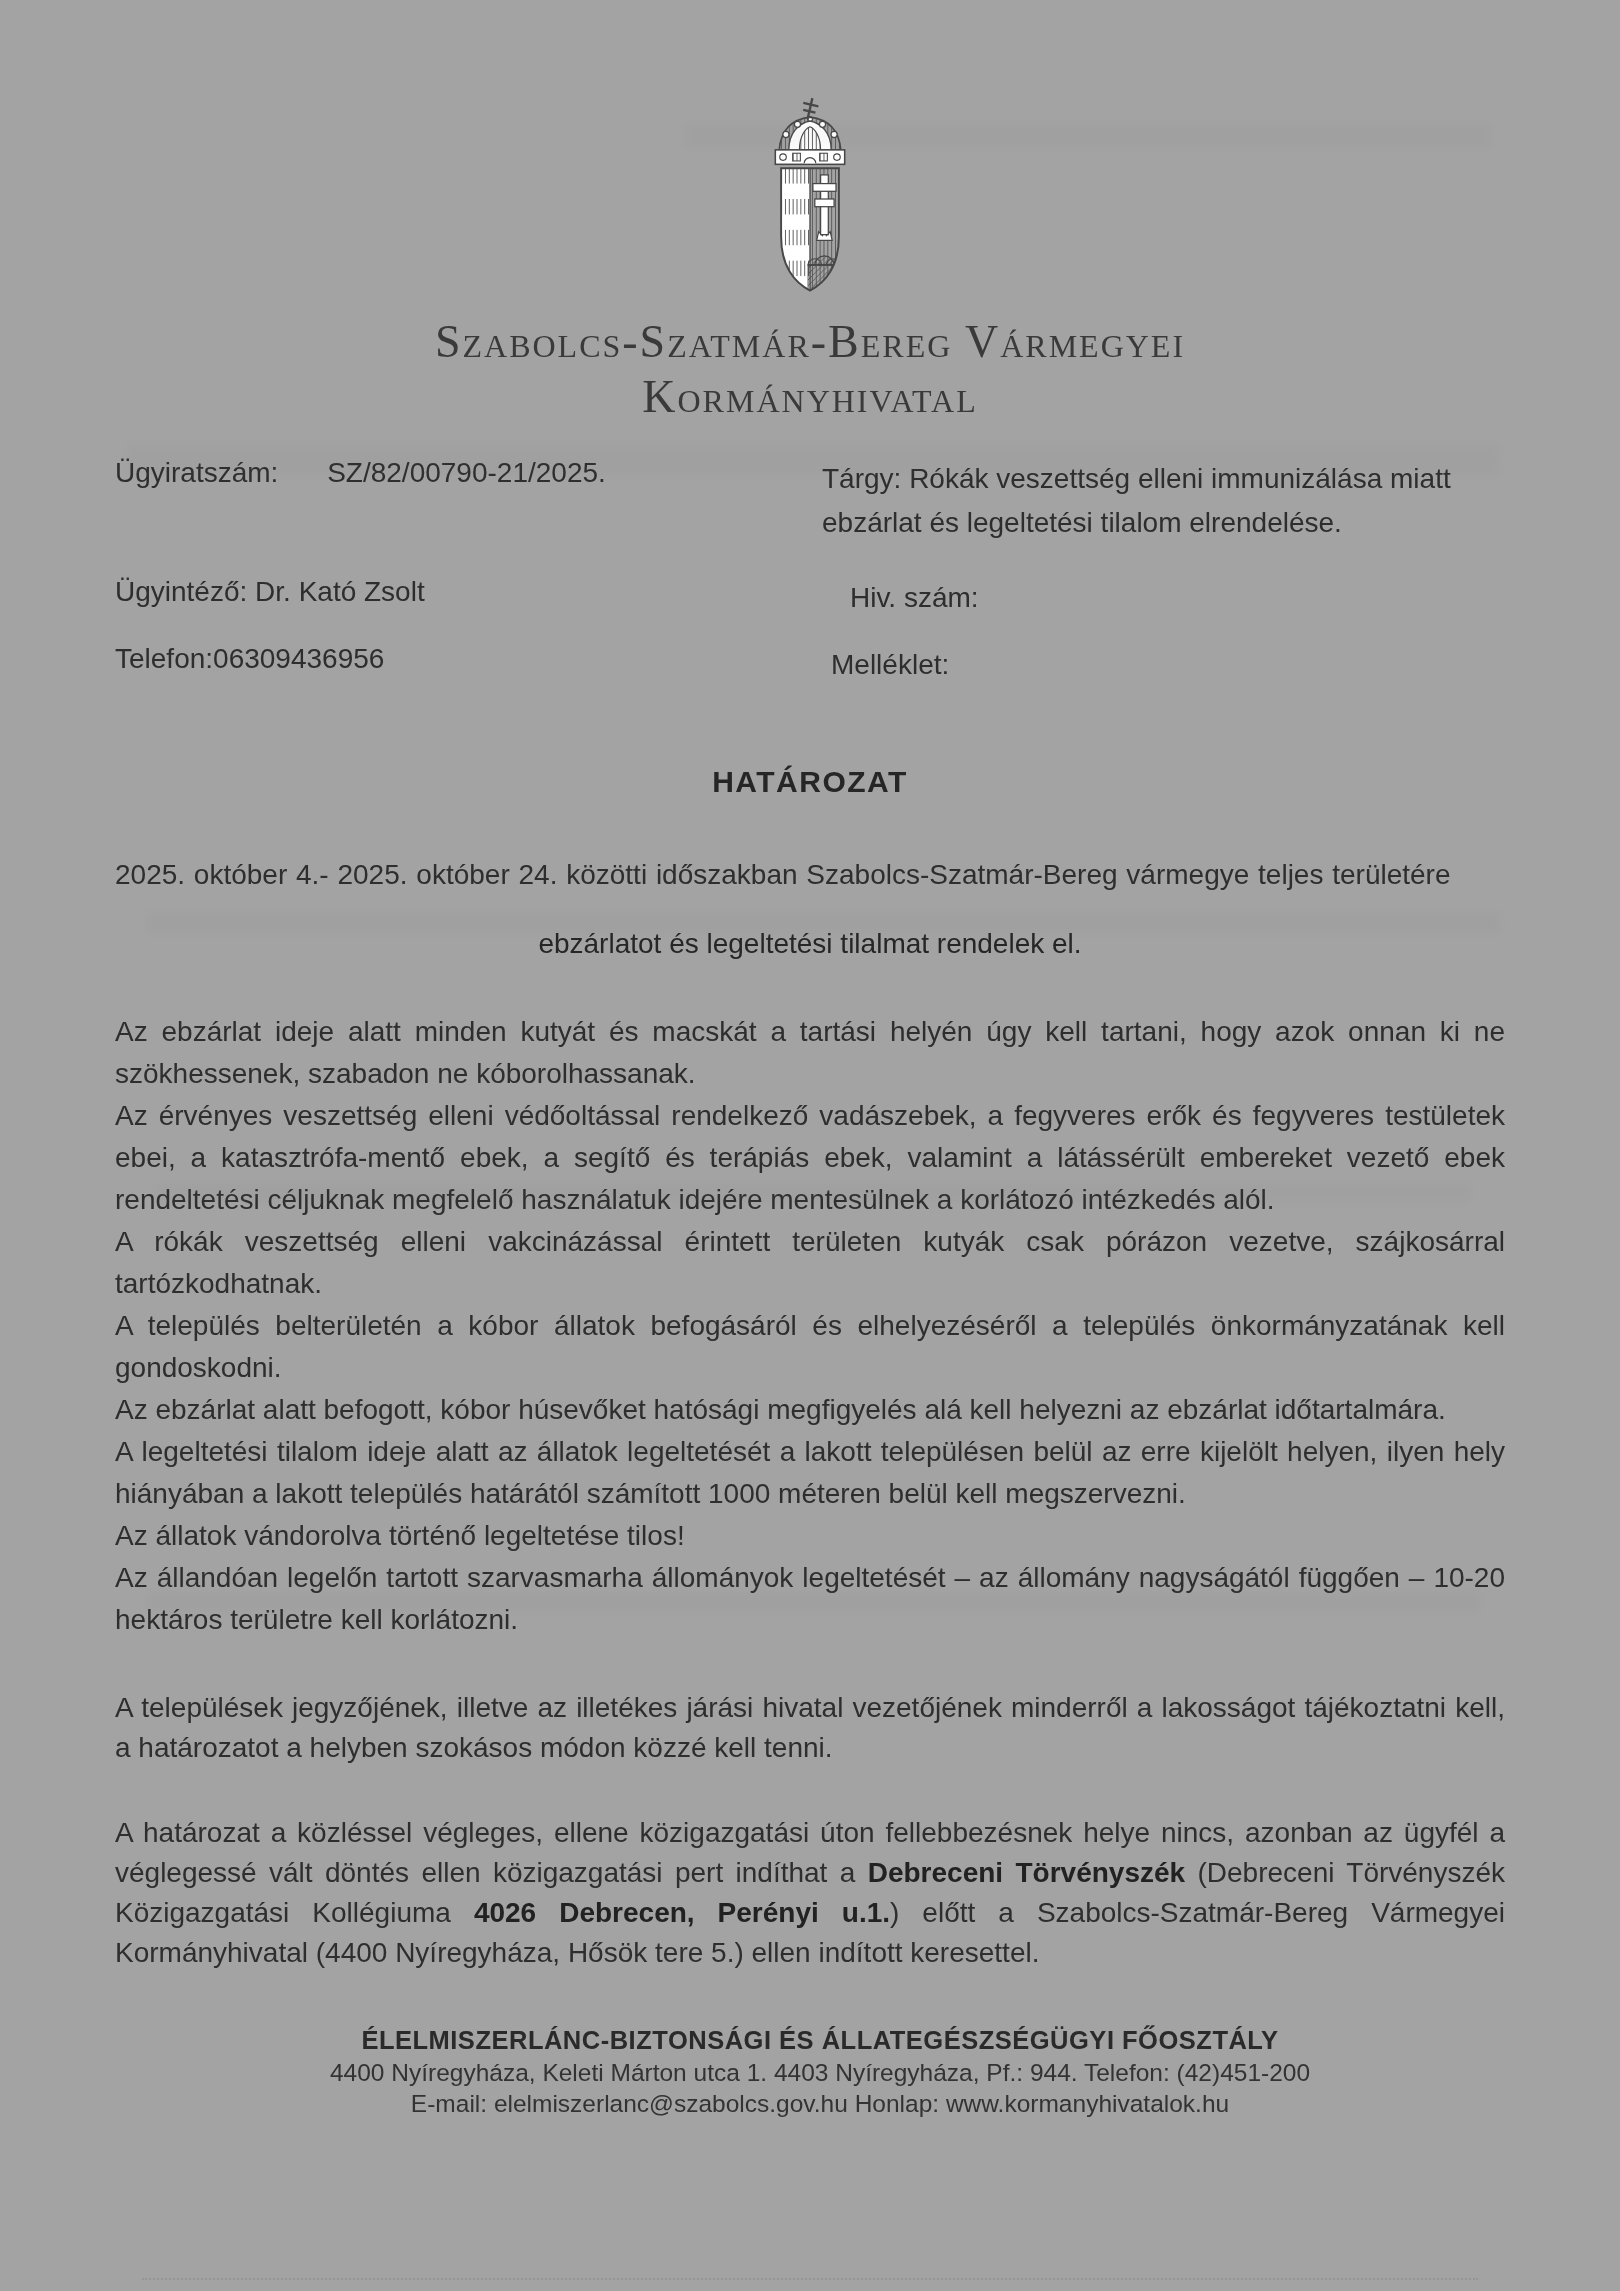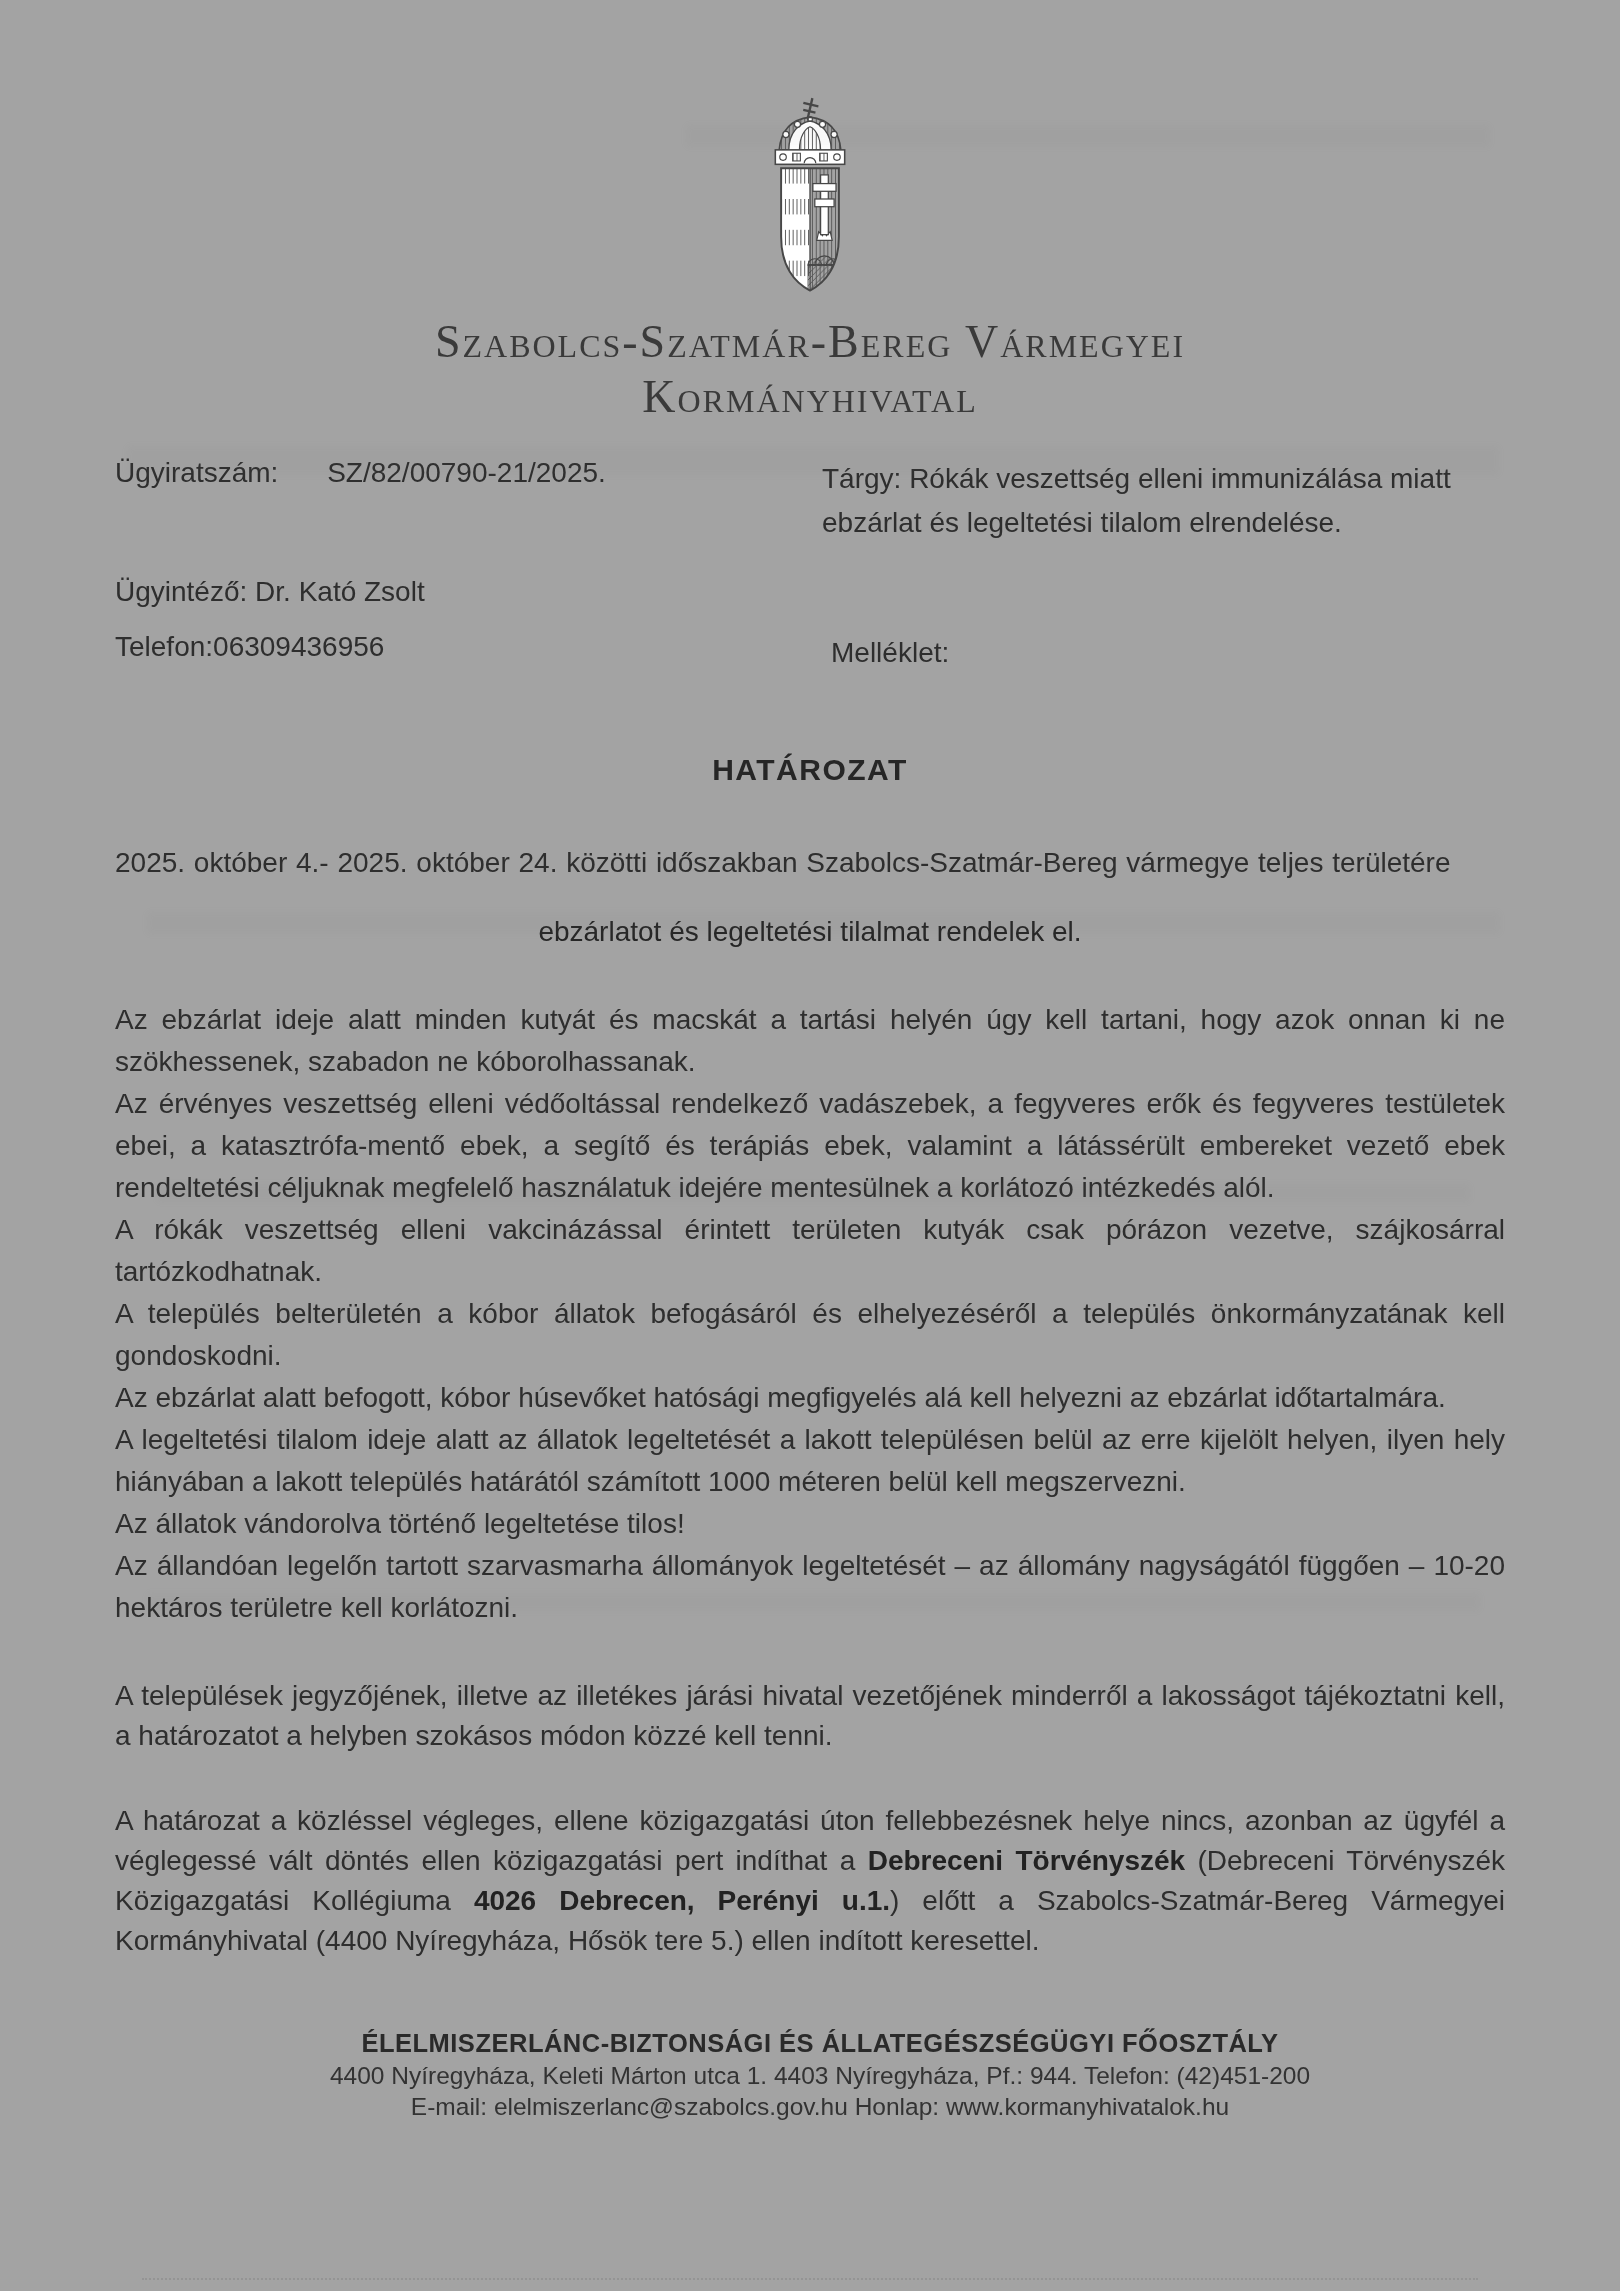--- a/index.html
+++ b/index.html
@@ -45,21 +45,21 @@
   }
   .body-block { margin-top:51px; }
   .body-block p, .pub-par, .appeal-par {
     font-size:28px; line-height:42px; text-align:justify; color:#2e2e2e;
   }
   .pub-par { margin-top:47px; line-height:40px; }
   .appeal-par { margin-top:45px; line-height:40px; }
   .appeal-par b { color:#222; }
 
   
-  .footer { margin-top:68px; text-align:center;padding-left:20px; }
+  .footer { margin-top:53px; text-align:center;padding-left:20px; }
   .footer-dept { font-size:25.5px; font-weight:bold; letter-spacing:0.5px; color:#2a2a2a; }
   .footer-line { font-size:24.5px; line-height:29px; margin-top:2.9px; color:#333; }
 
   
   .ghost {
     position:absolute; height:21.6px; background:#6a6a6a;
     opacity:0.045; filter:blur(3.9px); pointer-events:none;
   }
   .g1 { left:686px; top:125px;  width:804px; }
   .g2 { left:127px; top:446px;  width:1372px; height:29px; }
@@ -152,20 +152,21 @@
     <div class="meta">
       <div class="meta-row">
         <div>
           <span class="meta-label">Ügyiratszám:</span>
           <span class="meta-value-gap">SZ/82/00790-21/2025.</span>
         </div>
         <div class="meta-right">Tárgy: Rókák veszettség elleni immunizálása miatt ebzárlat és legeltetési tilalom elrendelése.</div>
       </div>
       <div class="meta-row meta-row-2">
         <div>Ügyintéző: Dr. Kató Zsolt</div>
+        <div class="meta-right">Hiv. szám:</div>
       </div>
       <div class="meta-row meta-row-3">
         <div>Telefon:06309436956</div>
         <div class="meta-right">Melléklet:</div>
       </div>
     </div>
 
     <div class="decree-heading">HATÁROZAT</div>
 
     <p class="intro-par">2025. október 4.- 2025. október 24. közötti időszakban Szabolcs-Szatmár-Bereg vármegye teljes területére</p>

